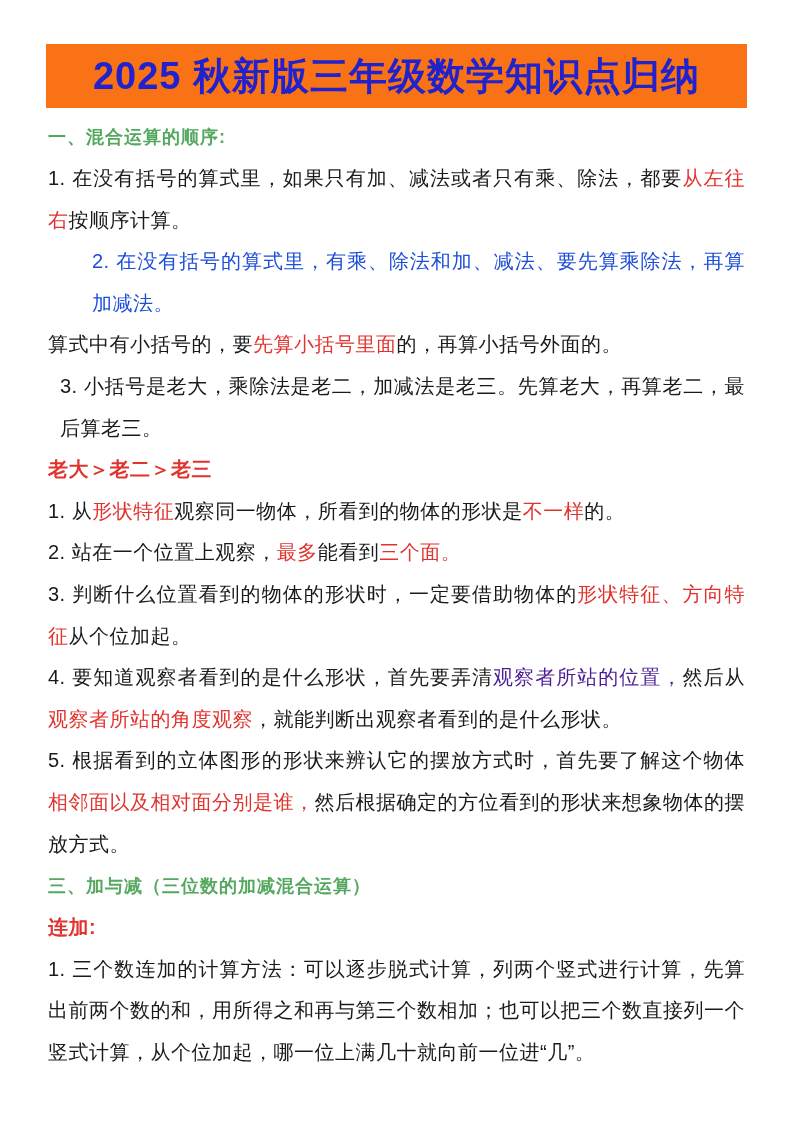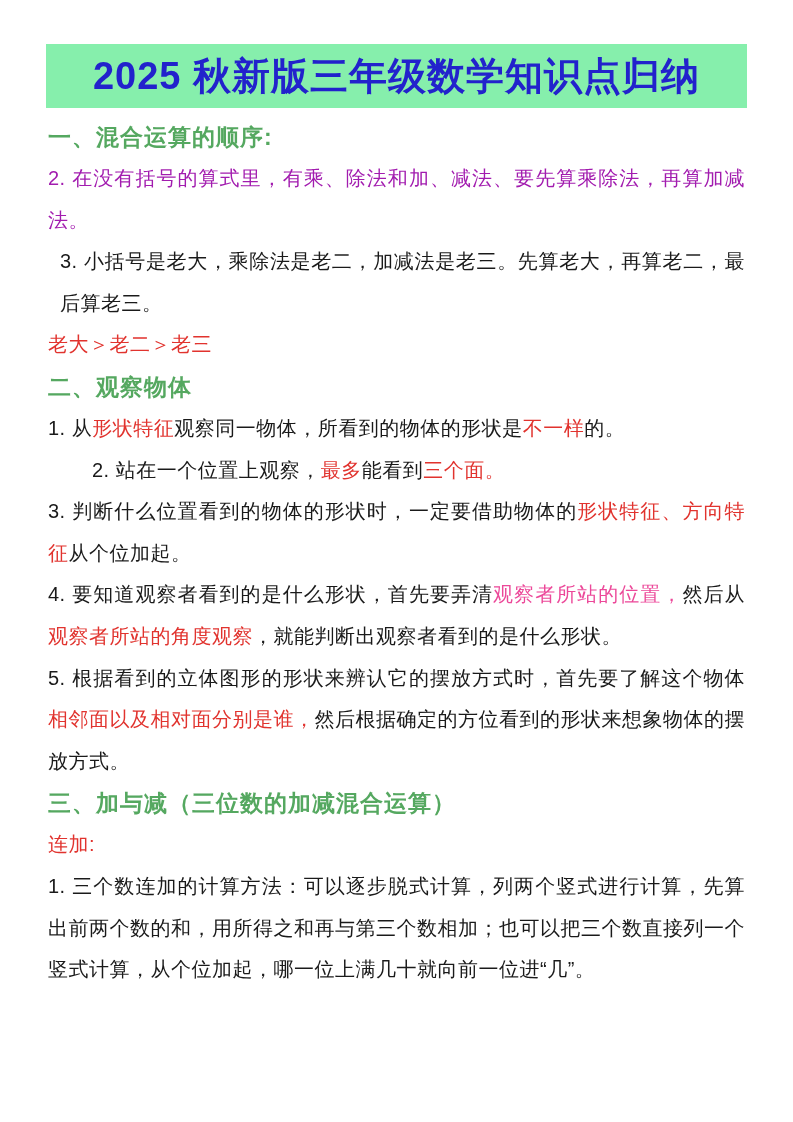--- a/index.html
+++ b/index.html
@@ -20,52 +20,53 @@
   .banner-title {
     font-size: 38px;
     font-weight: bold;
     letter-spacing: 1px;
     white-space: nowrap;
   }
   .content {
     padding: 8px 48px 0 48px;
   }
   .section-heading {
-    font-size: 23px;
+    font-size: 18px;
     font-weight: bold;
     line-height: 42px;
     margin: 0;
     letter-spacing: 1px;
   }
   .para {
     font-size: 20px;
     line-height: 41.6px;
     margin: 0;
     text-align: justify;
     letter-spacing: 0.5px;
   }
   .para:lang(zh) { text-justify: inter-ideograph; }
   .run-red { }
-  .run-bold { font-weight: normal; }
+  .run-bold { font-weight: bold; }
 </style>
 </head>
 <body style="background: rgb(255, 255, 255);">
 
-<div class="banner" style="background: #86efac;">
+<div class="banner" style="background: #f97316;">
   <div class="banner-title" style="color: rgb(34, 34, 204);">2025 秋新版三年级数学知识点归纳</div>
 </div>
 
 <div class="content">
     <div class="section-heading" style="color: rgb(85, 168, 96);">一、混合运算的顺序:</div>
-    <p class="para" style="color: #a21caf;"><span>2. 在没有括号的算式里，有乘、除法和加、减法、要先算乘除法，再算加减法。</span></p>
+    <p class="para" style="color: rgb(26, 26, 26);"><span>1. 在没有括号的算式里，如果只有加、减法或者只有乘、除法，都要</span><span class="run-red" style="color: rgb(225, 51, 46);">从左往右</span><span>按顺序计算。</span></p>
+    <p class="para" style="color: #1d4ed8; margin-left: 44px;"><span>2. 在没有括号的算式里，有乘、除法和加、减法、要先算乘除法，再算加减法。</span></p>
+    <p class="para" style="color: rgb(26, 26, 26);"><span>算式中有小括号的，要</span><span class="run-red" style="color: rgb(225, 51, 46);">先算小括号里面</span><span>的，再算小括号外面的。</span></p>
     <p class="para" style="color: rgb(26, 26, 26); margin-left: 12px;"><span>3. 小括号是老大，乘除法是老二，加减法是老三。先算老大，再算老二，最后算老三。</span></p>
     <p class="para" style="color: rgb(26, 26, 26);"><span class="run-red run-bold" style="color: rgb(225, 51, 46);">老大＞老二＞老三</span></p>
-    <div class="section-heading" style="color: rgb(85, 168, 96);">二、观察物体</div>
     <p class="para" style="color: rgb(26, 26, 26);"><span>1. 从</span><span class="run-red" style="color: rgb(225, 51, 46);">形状特征</span><span>观察同一物体，所看到的物体的形状是</span><span class="run-red" style="color: rgb(225, 51, 46);">不一样</span><span>的。</span></p>
-    <p class="para" style="color: rgb(26, 26, 26); margin-left: 44px;"><span>2. 站在一个位置上观察，</span><span class="run-red" style="color: rgb(225, 51, 46);">最多</span><span>能看到</span><span class="run-red" style="color: rgb(225, 51, 46);">三个面。</span></p>
+    <p class="para" style="color: rgb(26, 26, 26);"><span>2. 站在一个位置上观察，</span><span class="run-red" style="color: rgb(225, 51, 46);">最多</span><span>能看到</span><span class="run-red" style="color: rgb(225, 51, 46);">三个面。</span></p>
     <p class="para" style="color: rgb(26, 26, 26);"><span>3. 判断什么位置看到的物体的形状时，一定要借助物体的</span><span class="run-red" style="color: rgb(225, 51, 46);">形状特征、方向特征</span><span>从个位加起。</span></p>
-    <p class="para" style="color: rgb(26, 26, 26);"><span>4. 要知道观察者看到的是什么形状，首先要弄清</span><span class="run-red" style="color: #ec4899;">观察者所站的位置，</span><span>然后从</span><span class="run-red" style="color: rgb(225, 51, 46); margin-top: 10px;">观察者所站的角度观察</span><span>，就能判断出观察者看到的是什么形状。</span></p>
+    <p class="para" style="color: rgb(26, 26, 26);"><span>4. 要知道观察者看到的是什么形状，首先要弄清</span><span class="run-red" style="color: #4c1d95;">观察者所站的位置，</span><span>然后从</span><span class="run-red" style="color: rgb(225, 51, 46); margin-top: 10px;">观察者所站的角度观察</span><span>，就能判断出观察者看到的是什么形状。</span></p>
     <p class="para" style="color: rgb(26, 26, 26);"><span>5. 根据看到的立体图形的形状来辨认它的摆放方式时，首先要了解这个物体</span><span class="run-red" style="color: rgb(225, 51, 46);">相邻面以及相对面分别是谁，</span><span>然后根据确定的方位看到的形状来想象物体的摆放方式。</span></p>
     <div class="section-heading" style="color: rgb(85, 168, 96);">三、加与减（三位数的加减混合运算）</div>
     <p class="para" style="color: rgb(26, 26, 26);"><span class="run-red run-bold" style="color: rgb(225, 51, 46);">连加:</span></p>
     <p class="para" style="color: rgb(26, 26, 26);"><span>1. 三个数连加的计算方法：可以逐步脱式计算，列两个竖式进行计算，先算出前两个数的和，用所得之和再与第三个数相加；也可以把三个数直接列一个竖式计算，从个位加起，哪一位上满几十就向前一位进“几”。</span></p>
     <p class="para" style="color: rgb(26, 26, 26);"></p>
   </div>
 
 </body></html>

